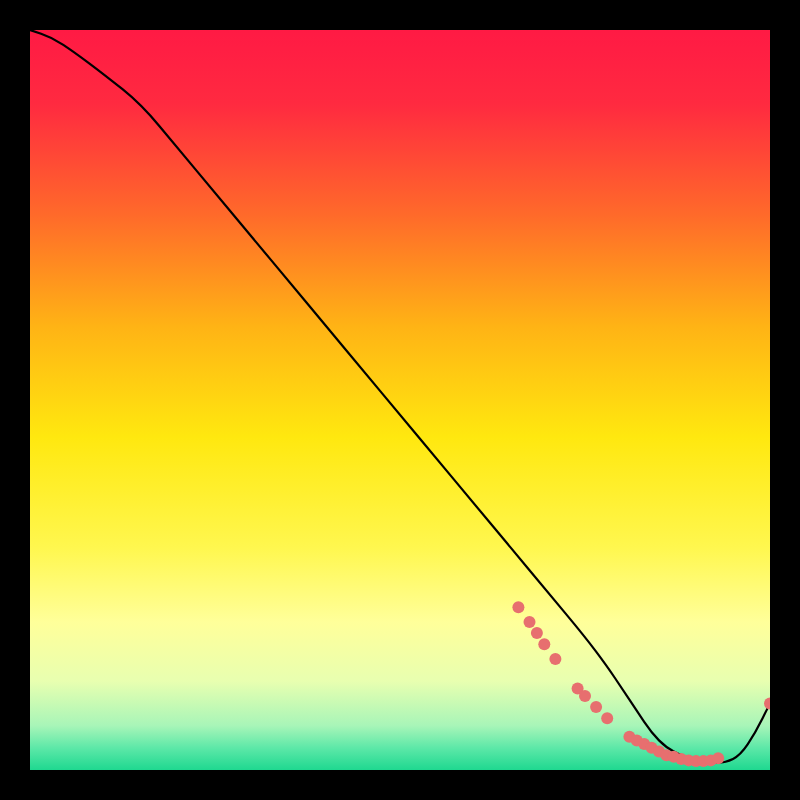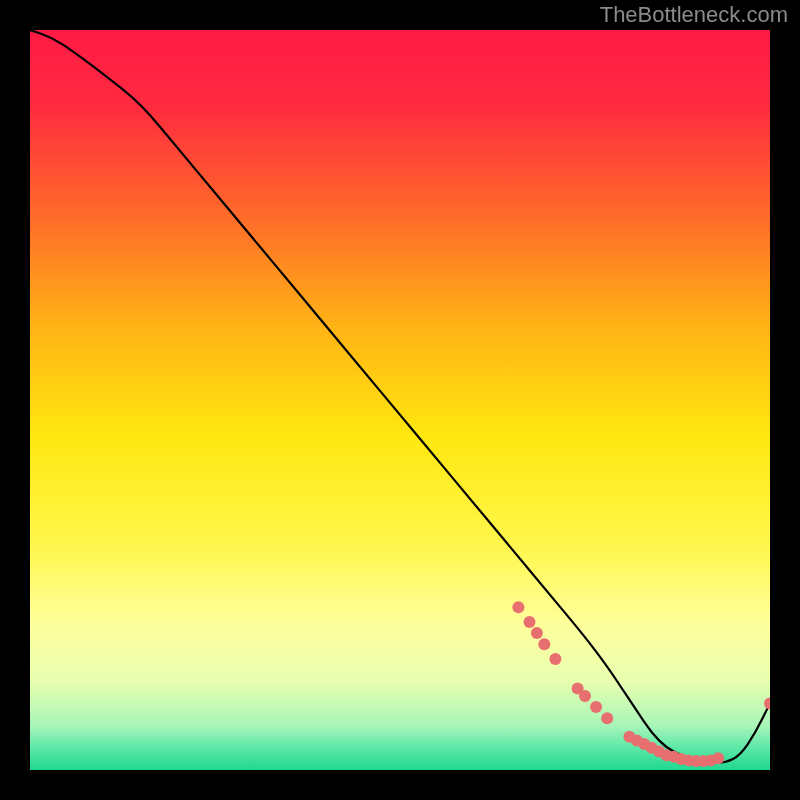--- a/index.html
+++ b/index.html
@@ -45,21 +45,20 @@
     left: 0;
     top: 0;
     width: 100%;
     height: 100%;
   }
 </style>
 </head>
 <body>
 
 <div class="container">
-  <div class="watermark">TheBottleneck.com</div>
   <div class="plot-area">
     <svg class="gradient-bg" viewBox="0 0 740 740" preserveAspectRatio="none">
       <defs>
         <linearGradient id="bg-grad" x1="0" y1="0" x2="0" y2="1">
             <stop offset="0%" stop-color="#ff1a44"></stop>
             <stop offset="10%" stop-color="#ff2a40"></stop>
             <stop offset="25%" stop-color="#ff6a2a"></stop>
             <stop offset="40%" stop-color="#ffb315"></stop>
             <stop offset="55.00000000000001%" stop-color="#ffe80f"></stop>
             <stop offset="70%" stop-color="#fff74f"></stop>

